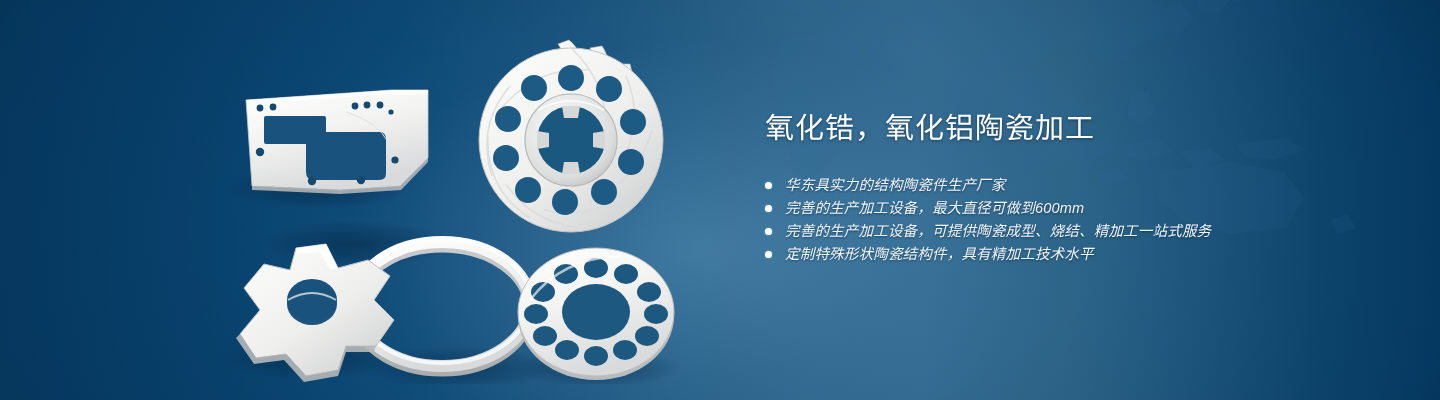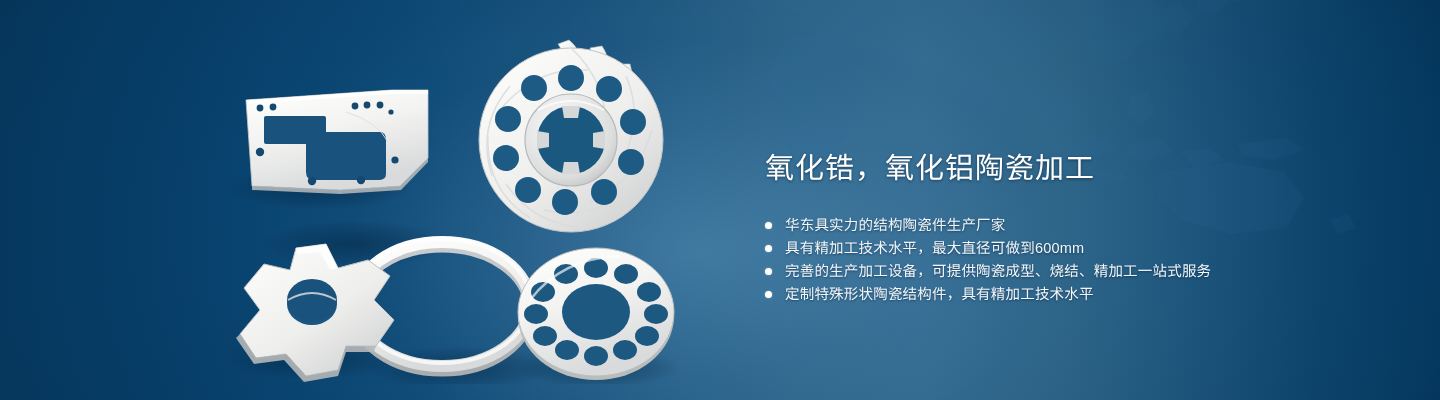--- a/index.html
+++ b/index.html
@@ -51,34 +51,34 @@
   .bg-map svg{display:block;width:100%;height:100%;}
 
   
   .products{
     position:absolute;left:228px;top:38px;width:500px;height:346px;
   }
   .products svg{display:block;width:100%;height:100%;}
 
   
   .copy{
-    position:absolute;left:765px;top:108px;width:620px;margin-top:40px;
+    position:absolute;left:765px;top:108px;width:620px;
   }
   .headline{
     margin:0;
     font-size:29px;
     line-height:40px;
     font-weight:400;
     letter-spacing:1px;
     color:#ffffff;
     white-space:nowrap;
     text-shadow:0 1px 3px rgba(2,24,45,0.55);
   }
   .bullets{
-    list-style:none;margin:26px 0 0 0;padding:0;
+    list-style:none;margin:26px 0 0 0;padding:0;font-style:italic;
   }
   .bullet{
     display:flex;align-items:center;
     height:22px;margin-bottom:1px;
   }
   .bullet-dot{
     flex:0 0 auto;
     width:7px;height:7px;border-radius:50%;
     background:#ffffff;
     margin-right:13px;
@@ -312,21 +312,21 @@
   <div class="copy">
     <h1 class="headline">氧化锆，氧化铝陶瓷加工</h1>
 
     <ul class="bullets">
       <li class="bullet">
         <span class="bullet-dot"></span>
         <span class="bullet-text">华东具实力的结构陶瓷件生产厂家</span>
       </li>
       <li class="bullet">
         <span class="bullet-dot"></span>
-        <span class="bullet-text">具有精加工技术水平，最大直径可做到600mm</span>
+        <span class="bullet-text">完善的生产加工设备，最大直径可做到600mm</span>
       </li>
       <li class="bullet">
         <span class="bullet-dot"></span>
         <span class="bullet-text">完善的生产加工设备，可提供陶瓷成型、烧结、精加工一站式服务</span>
       </li>
       <li class="bullet">
         <span class="bullet-dot"></span>
         <span class="bullet-text">定制特殊形状陶瓷结构件，具有精加工技术水平</span>
       </li>
     </ul>

